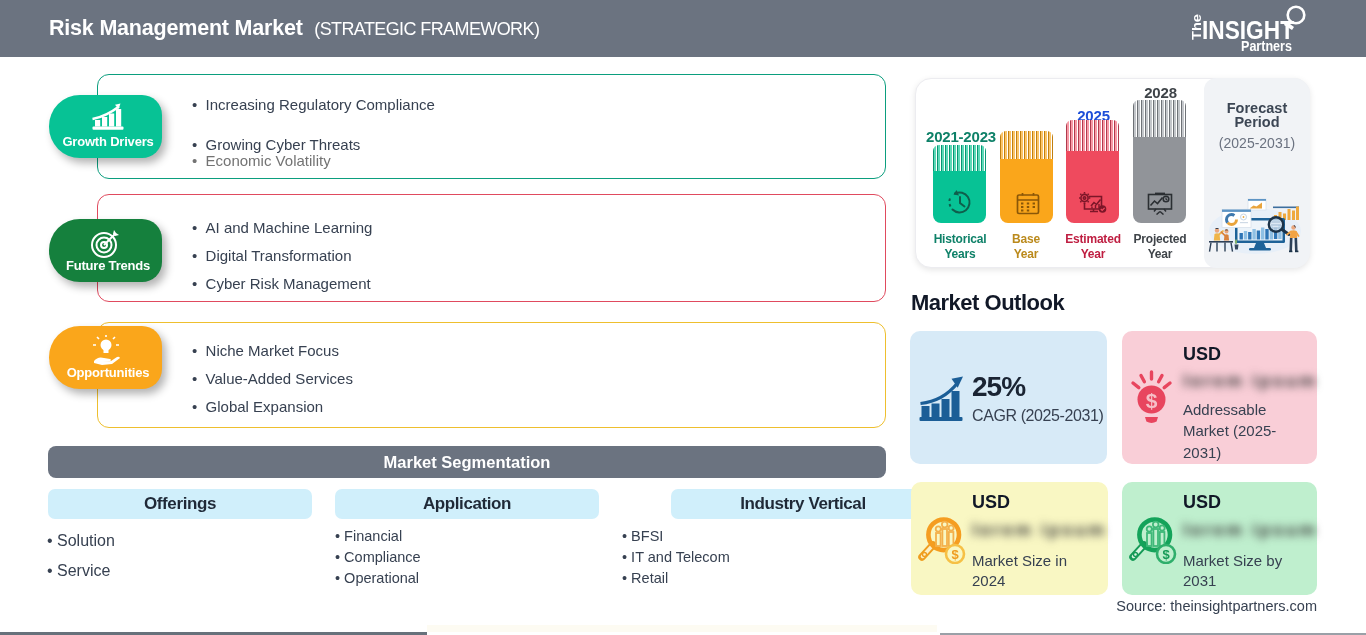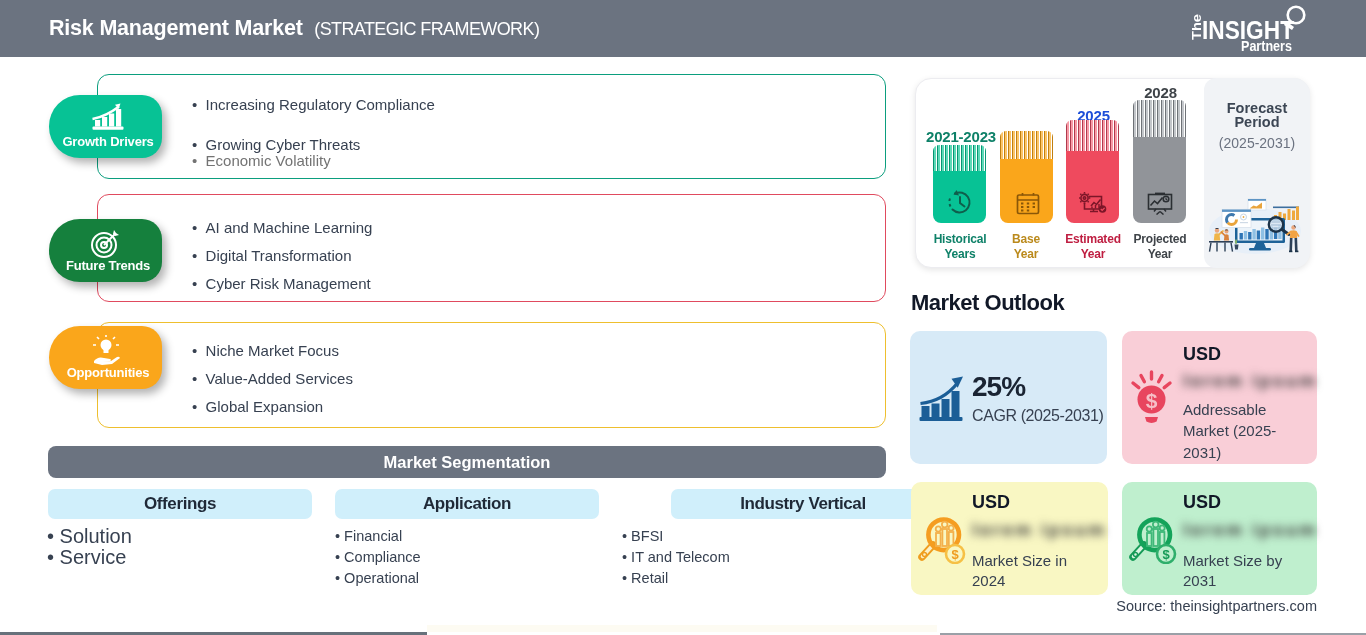--- a/index.html
+++ b/index.html
@@ -119,21 +119,21 @@
     <rect x="19.5" y="14" width="5" height="4" fill="#fff"></rect>
     <path d="M10 26 q4 -5 10 -3 l6 1 q2 1 0 2 l-7 1 8 -1 6 -4 q2 -1 3 1 l-8 6 -10 1 -8 -2 z" fill="#fff"></path>
   </svg>
   <div class="bt">Opportunities</div>
 </div>
 
 <div class="segbar">Market Segmentation</div>
 <div class="seghead" style="left:48px; width:264px;">Offerings</div>
 <div class="seghead" style="left:335px; width:264px;">Application</div>
 <div class="seghead" style="left:638px; width:264px;margin-left:33px;">Industry Vertical</div>
-<div style="position:absolute; left:47px; top:526px; font-size:20px; color:#374151; line-height:21px;">• Solution<br>• Service</div>
+<div style="position:absolute; left:47px; top:526px; font-size:16px; color:#374151; line-height:30px;">• Solution<br>• Service</div>
 <div style="position:absolute; left:335px; top:526px; font-size:14.5px; color:#374151; line-height:21px;">• Financial<br>• Compliance<br>• Operational</div>
 <div style="position:absolute; left:622px; top:526px; font-size:14.5px; color:#374151; line-height:21px;">• BFSI<br>• IT and Telecom<br>• Retail</div>
 
 <div class="chartcard"></div>
 <div class="fpanel">
   <div class="t1">Forecast<br>Period</div>
   <div class="t2">(2025-2031)</div>
 </div>
 
 <div class="ylabel" style="left:926px; top:128px; width:66px; color:#0e8168;">2021-2023</div>

